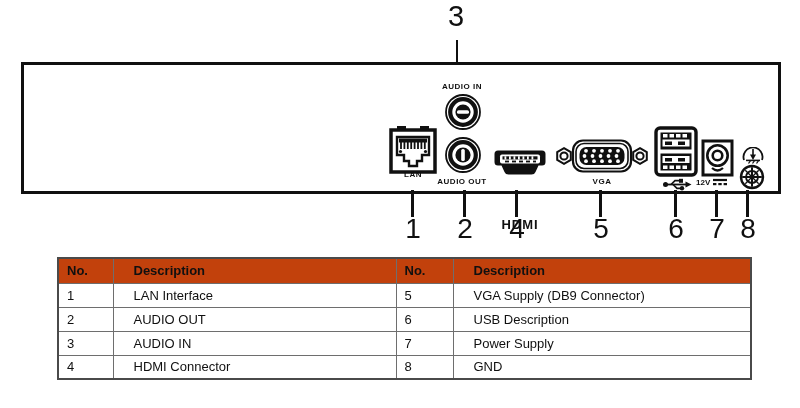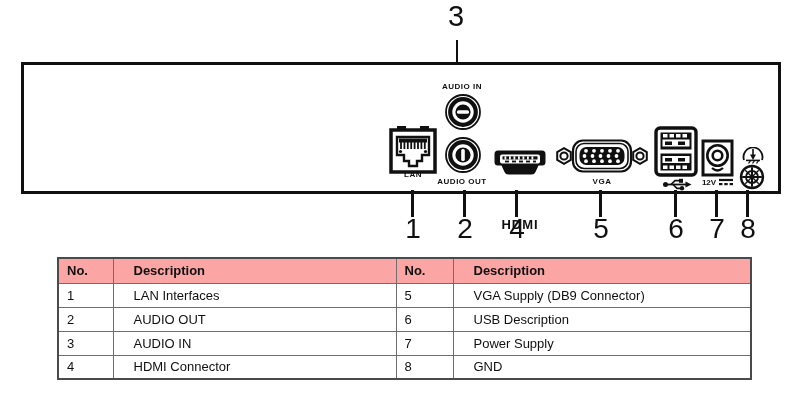--- a/index.html
+++ b/index.html
@@ -19,35 +19,35 @@
   }
   .port-label {
     position:absolute; font-size:8px; font-weight:bold; letter-spacing:0.5px;
     text-align:center; color:#101010; white-space:nowrap;
   }
   .hdmi-logo {
     position:absolute; font-size:13px; font-weight:800; letter-spacing:1px;
     text-align:center; color:#101010; transform:scaleY(0.95);margin-top:40px;
   }
   .pwr-label {
-    position:absolute; display:flex; align-items:center; justify-content:center;
+    position:absolute; display:flex; align-items:center; 
     gap:2px; font-size:8px; font-weight:bold; color:#101010;
   }
   table.desc {
     position:absolute; left:57px; top:257px; width:693px;
     border-collapse:collapse; table-layout:fixed; font-size:13px;
     border:2px solid #4a4a4a;
   }
   table.desc th, table.desc td {
     border:1px solid #6e6e6e; box-sizing:border-box; height:24px;
     padding:0 4px 0 8px; text-align:left; vertical-align:middle;
     white-space:nowrap; overflow:hidden;
   }
   table.desc th {
-    background:#fca5a5; font-weight:bold; height:25px;
+    background:#c2410c; font-weight:bold; height:25px;
   }
   table.desc td.desc-col, table.desc th.desc-col { padding-left:20px; }
   svg { display:block; }
 </style>
 </head>
 <body>
 
 <div class="stage">
 
   <div class="callout-num" style="left:441px; top:2px; font-size:29px;">3</div>
@@ -235,21 +235,21 @@
     </colgroup>
     <tbody>
         <tr>
       <th>No.</th>
       <th class="desc-col">Description</th>
       <th>No.</th>
       <th class="desc-col">Description</th>
     </tr>
     <tr>
       <td>1</td>
-      <td class="desc-col">LAN Interfaces</td>
+      <td class="desc-col">LAN Interface</td>
       <td>5</td>
       <td class="desc-col">VGA Supply (DB9 Connector)</td>
     </tr>
     <tr>
       <td>2</td>
       <td class="desc-col">AUDIO OUT</td>
       <td>6</td>
       <td class="desc-col">USB Description</td>
     </tr>
     <tr>

